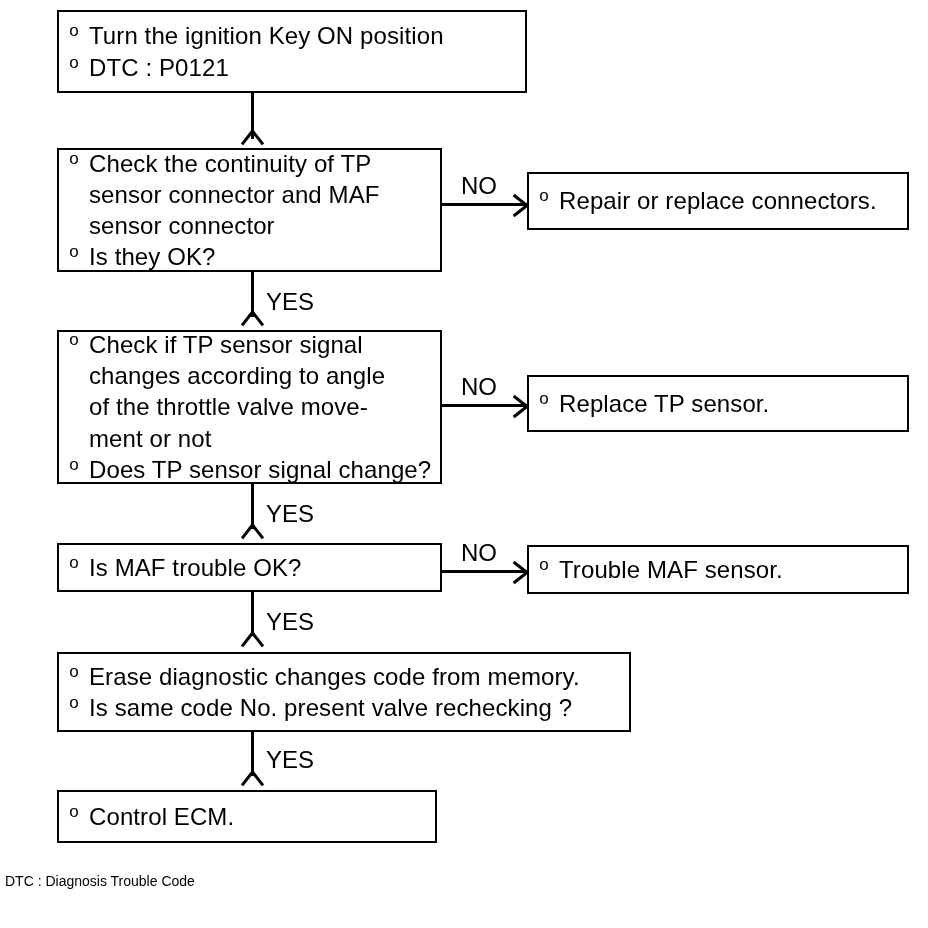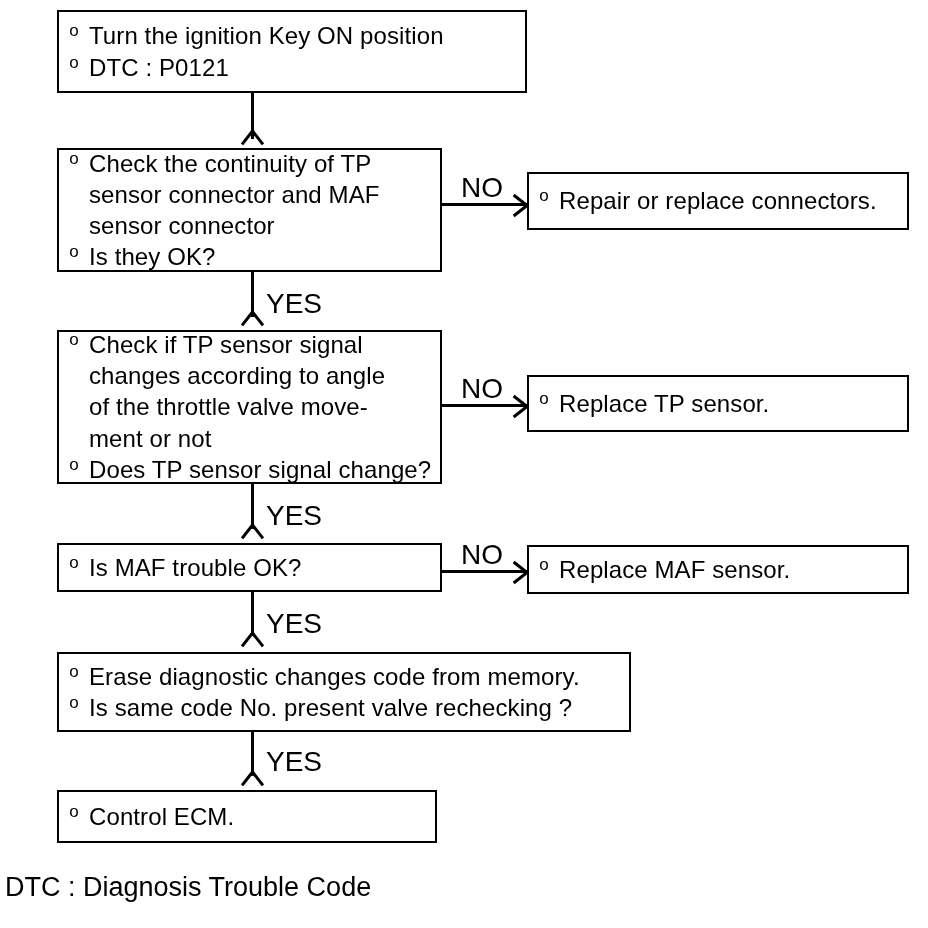--- a/index.html
+++ b/index.html
@@ -20,22 +20,22 @@
   .arrowdown{position:absolute;width:0;height:0;}
   .arrowdown::before,.arrowdown::after{content:"";position:absolute;background:#000;width:3px;height:17px;top:0;}
   .arrowdown::before{left:0;transform-origin:top center;transform:rotate(38deg);}
   .arrowdown::after{left:0;transform-origin:top center;transform:rotate(-38deg);}
 
   .arrowright{position:absolute;width:0;height:0;}
   .arrowright::before,.arrowright::after{content:"";position:absolute;background:#000;height:3px;width:17px;left:-17px;}
   .arrowright::before{top:0;transform-origin:right center;transform:rotate(38deg);}
   .arrowright::after{top:0;transform-origin:right center;transform:rotate(-38deg);}
 
-  .edgelabel{position:absolute;font-size:28px;line-height:1;text-align:right;}
-  .legend{position:absolute;font-size:27px;line-height:1;white-space:nowrap;}
+  .edgelabel{position:absolute;font-size:24px;line-height:1;text-align:right;}
+  .legend{position:absolute;font-size:14px;line-height:1;white-space:nowrap;}
 </style>
 </head>
 <body>
 
 <div id="page">
 
   <div class="node" style="left:57px;top:10px;width:470px;height:83px;">
     <div class="rows">
       <div class="row">
         <span class="bullet">o</span>
@@ -126,21 +126,21 @@
   </div>
 
   <div class="conn hline" style="left:442px;top:570px;width:85px;"></div>
   <div class="arrowright" style="left:527px;top:571px;"></div>
   <div class="edgelabel" style="left:461px;top:541px;">NO</div>
 
   <div class="node" style="left:527px;top:545px;width:382px;height:49px;">
     <div class="rows">
       <div class="row">
         <span class="bullet">o</span>
-        <span class="txt">Replace MAF sensor.</span>
+        <span class="txt">Trouble MAF sensor.</span>
       </div>
     </div>
   </div>
 
   <div class="conn vline" style="left:251px;top:592px;height:44px;"></div>
   <div class="arrowdown" style="left:251px;top:633px;"></div>
   <div class="edgelabel" style="left:266px;top:610px;">YES</div>
 
   <div class="node" style="left:57px;top:652px;width:574px;height:80px;">
     <div class="rows">

